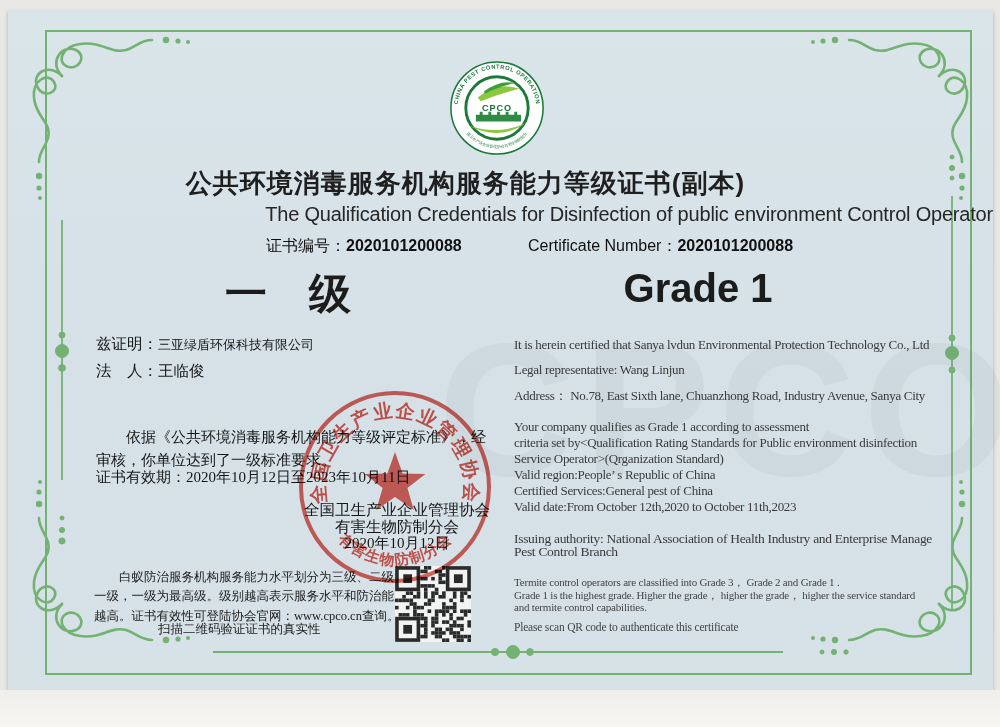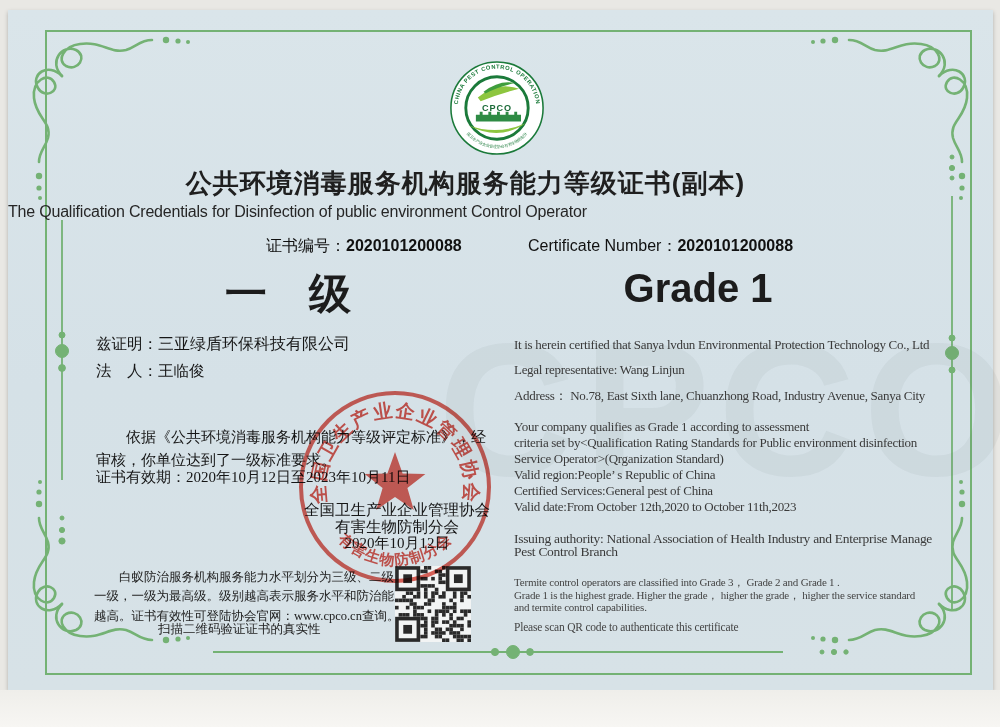--- a/index.html
+++ b/index.html
@@ -17,31 +17,31 @@
   }
   .bottom-strip{left:0;top:690px;width:1000px;height:37px;background:linear-gradient(180deg,#efeeea,#f7f6f3);}
   .frame{
     left:37px;top:20px;width:923px;height:641px;
     border:2.5px solid #74b274;pointer-events:none;
   }
   .orn{left:0;top:0;width:985px;height:680px;pointer-events:none;}
   
   .title{left:0;top:156px;width:915px;text-align:center;font-size:26px;font-weight:bold;
     color:#1f1f1f;font-family:"Liberation Sans","DejaVu Sans",sans-serif;letter-spacing:1px;}
-  .subtitle{left:0;top:193px;width:985px;text-align:left;font-size:16px;color:#262626;
+  .subtitle{left:0;top:193px;width:985px;text-align:right;font-size:20px;color:#262626;
     font-family:"Liberation Sans","DejaVu Sans",sans-serif;letter-spacing:-.2px;white-space:nowrap;}
   .certno{top:226px;font-size:16px;color:#111;white-space:nowrap;}
   .certno b{font-family:"Liberation Sans","DejaVu Sans",sans-serif;font-weight:700;}
   .grade{top:256px;text-align:center;font-weight:bold;color:#1c1c1c;
     font-family:"Liberation Sans","DejaVu Sans",sans-serif;}
   .grade-zh{left:160px;width:240px;font-size:42px;}
   .grade-en{left:560px;width:260px;font-size:40px;font-weight:600;}
   
   .lline{left:88px;color:#161616;font-size:15.5px;white-space:nowrap;}
-  .lval{font-size:16px;font-family:Liberation Serif, serif;}
+  .lval{font-size:13px;font-family:Liberation Serif, serif;}
   .lpara{left:88px;top:416px;width:404px;font-size:15px;line-height:1.5;color:#161616;text-indent:2em;}
   .issuer{left:244px;top:491px;width:290px;text-align:center;color:#161616;}
   .issuer div{font-size:15.5px;line-height:17px;}
   .note{left:86px;top:558px;width:322px;font-size:12.5px;line-height:1.55;color:#222;text-indent:2em;}
   .qrcap{left:150px;top:611px;width:232px;text-align:left;font-size:12.5px;color:#222;white-space:nowrap;}
   
   .rline{left:506px;color:#3a3a3a;font-size:13px;letter-spacing:-.3px;white-space:nowrap;}
   .rpara{left:506px;top:409px;color:#3a3a3a;font-size:13px;line-height:16px;letter-spacing:-.3px;white-space:nowrap;}
   .rsmall{left:506px;color:#444;font-size:11px;line-height:12.5px;letter-spacing:-.2px;white-space:nowrap;}
   .watermark{left:430px;top:290px;font-size:190px;font-weight:bold;color:rgba(95,110,120,.07);

